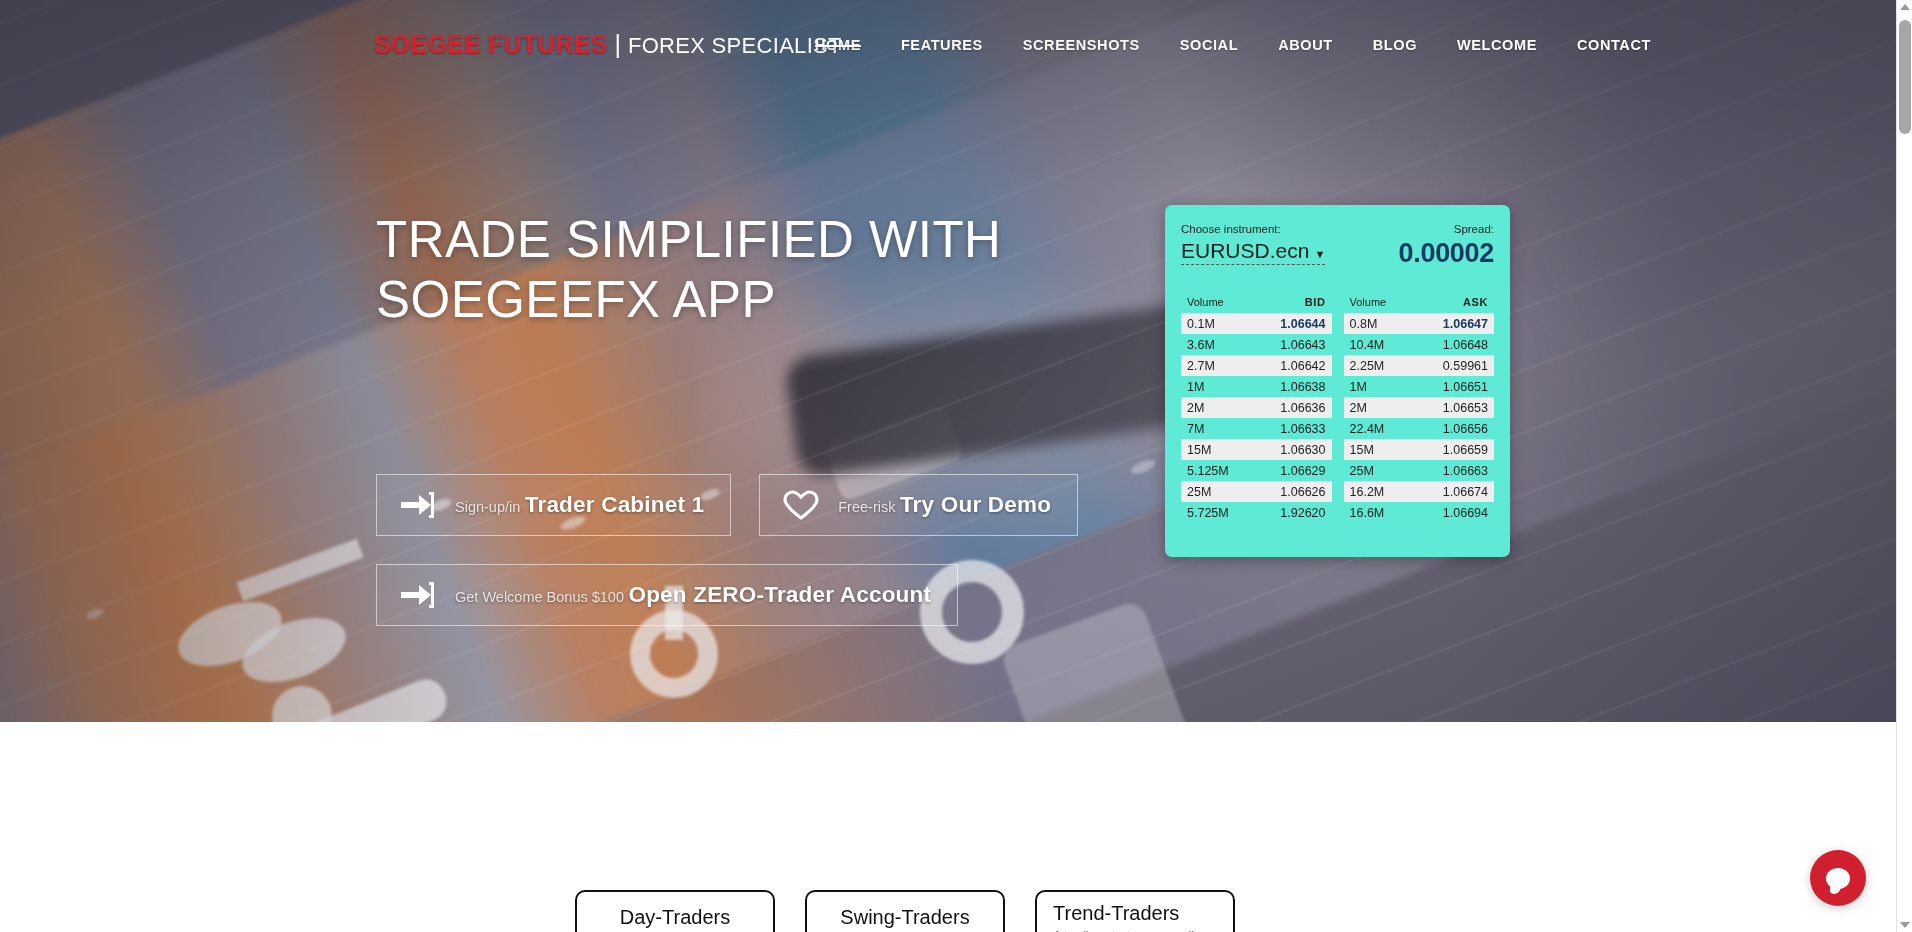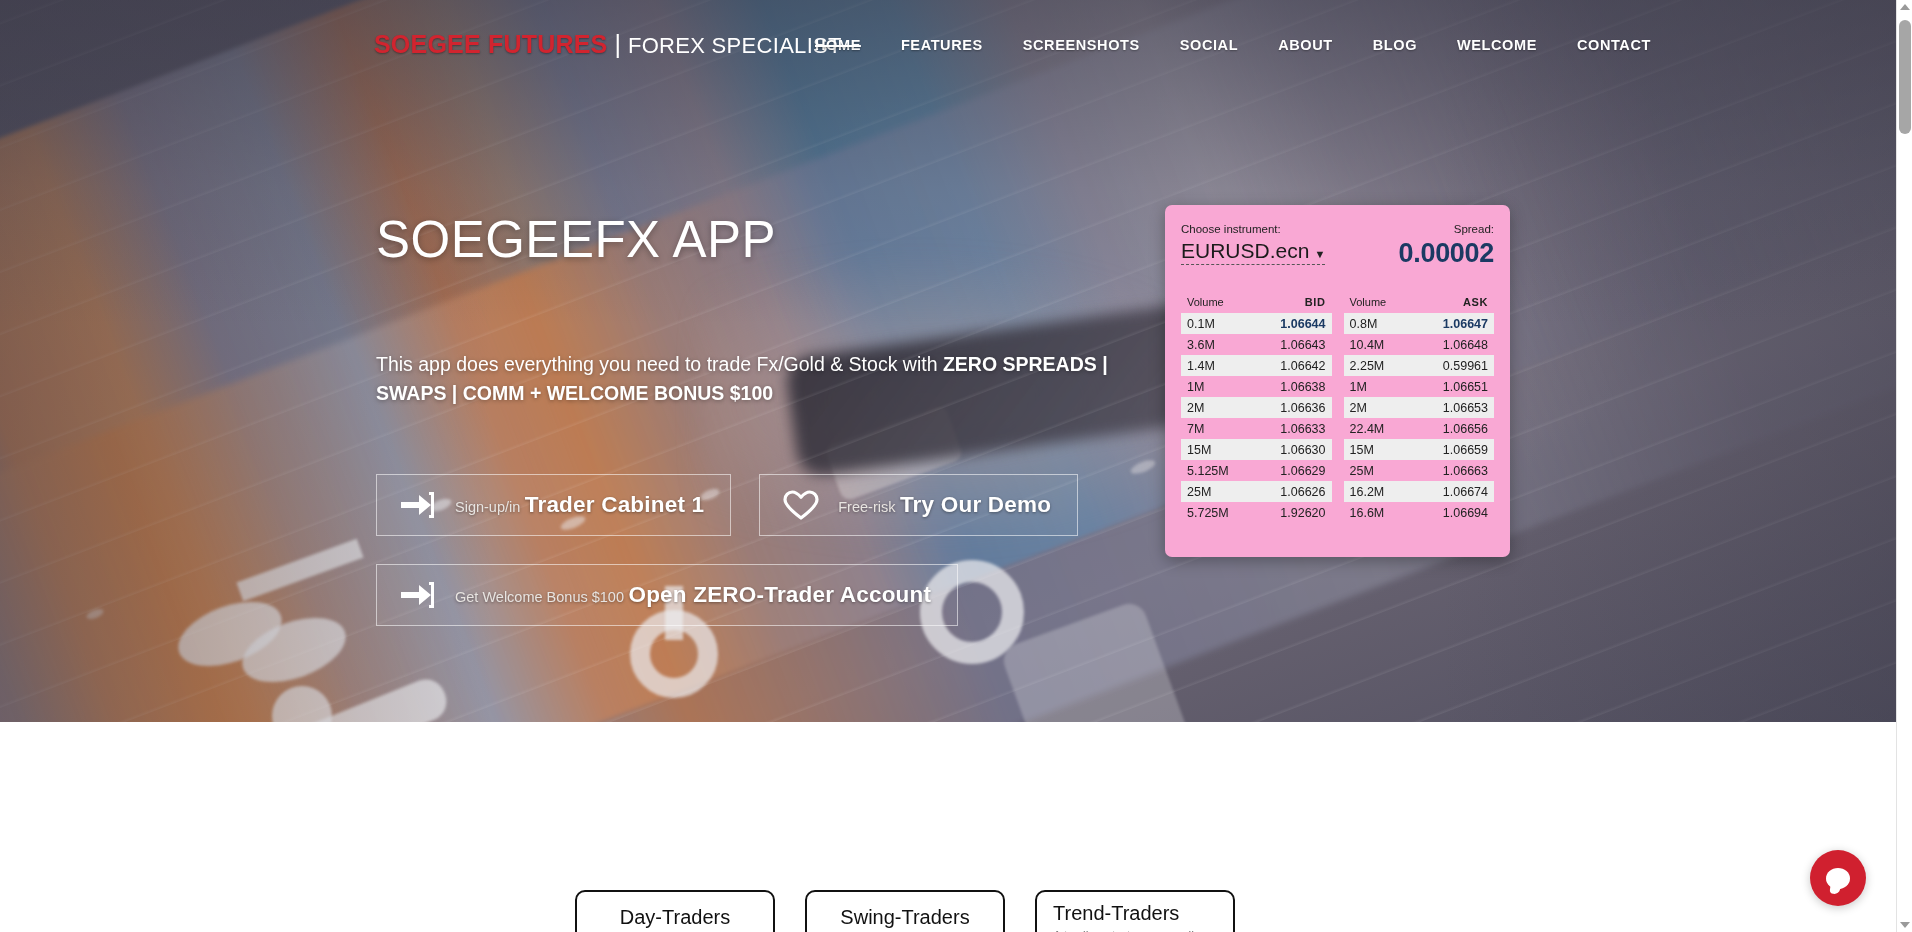--- a/index.html
+++ b/index.html
@@ -208,21 +208,21 @@
   .cta-text .big {
     color: #ffffff; font-size: 22.5px; font-weight: 700; line-height: 1.25;
     letter-spacing: .2px;
     text-shadow: 0 1px 3px rgba(0,0,0,.4);
   }
 
   
   .widget {
     position: absolute; left: 1165px; top: 205px;
     width: 345px; height: 352px;
-    background: #f9a8d4;
+    background: #5eead4;
     border-radius: 7px;
     box-shadow: 0 4px 16px rgba(0,0,0,.30);
     padding: 18px 16px 10px 16px;
     z-index: 15;
   }
   .w-top { display: flex; justify-content: space-between; align-items: flex-start; }
   .w-label { font-size: 11.5px; color: #222; }
   .w-instrument {
     font-size: 21px; color: #1b1b1b; margin-top: 4px;
     border-bottom: 1.5px dashed #555;
@@ -367,24 +367,24 @@
         <a>SOCIAL</a>
         <a>ABOUT</a>
         <a>BLOG</a>
         <a>WELCOME</a>
         <a>CONTACT</a>
       </nav>
     </div>
 
     <div class="hero-inner">
       <h1 class="headline">
+        <div>TRADE SIMPLIFIED WITH</div>
         <div>SOEGEEFX APP</div>
       </h1>
 
-      <p class="subhead"><span>This app does everything you need to trade Fx/Gold &amp; Stock with </span><b>ZERO SPREADS | SWAPS | COMM + WELCOME BONUS $100</b></p>
 
       <div class="cta-row">
 
         <div class="cta">
           <span class="cta-icon">
             <svg width="38" height="34" viewBox="0 0 38 34" aria-hidden="true">
               <path d="M2 14 h18 v-7 l12 10 -12 10 v-7 H2 z" fill="#ffffff"></path>
               <path d="M30 4 h5 v26 h-5 v-3 h2 v-20 h-2 z" fill="#ffffff"></path>
             </svg>
           </span>
@@ -444,21 +444,21 @@
               <tbody>
                 <tr class="alt top">
                     <td class="vol">0.1M</td>
                     <td class="px">1.06644</td>
                   </tr>
                 <tr>
                     <td class="vol">3.6M</td>
                     <td class="px">1.06643</td>
                   </tr>
                 <tr class="alt">
-                    <td class="vol">1.4M</td>
+                    <td class="vol">2.7M</td>
                     <td class="px">1.06642</td>
                   </tr>
                 <tr>
                     <td class="vol">1M</td>
                     <td class="px">1.06638</td>
                   </tr>
                 <tr class="alt">
                     <td class="vol">2M</td>
                     <td class="px">1.06636</td>
                   </tr>

